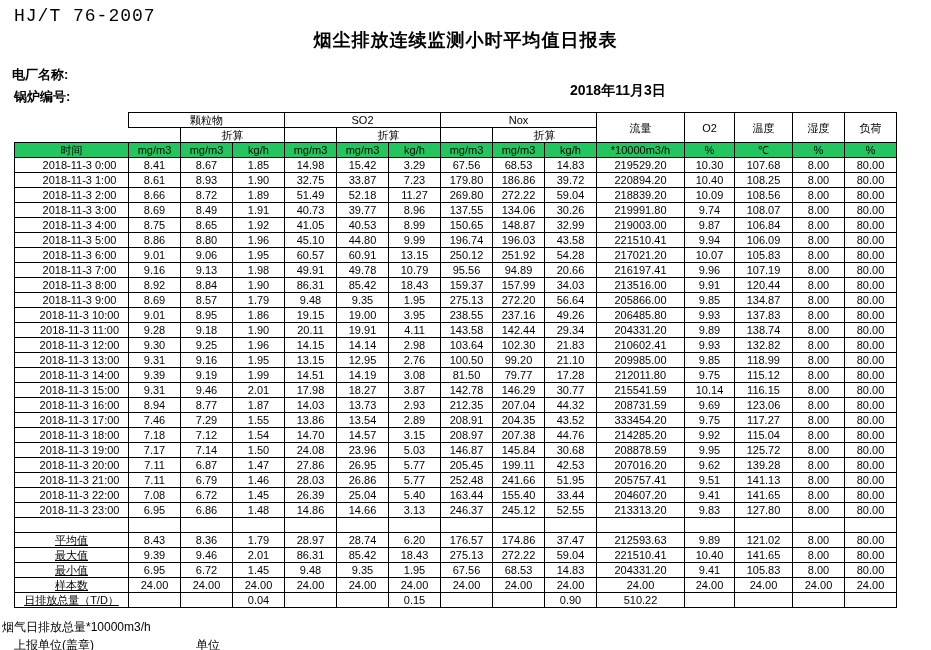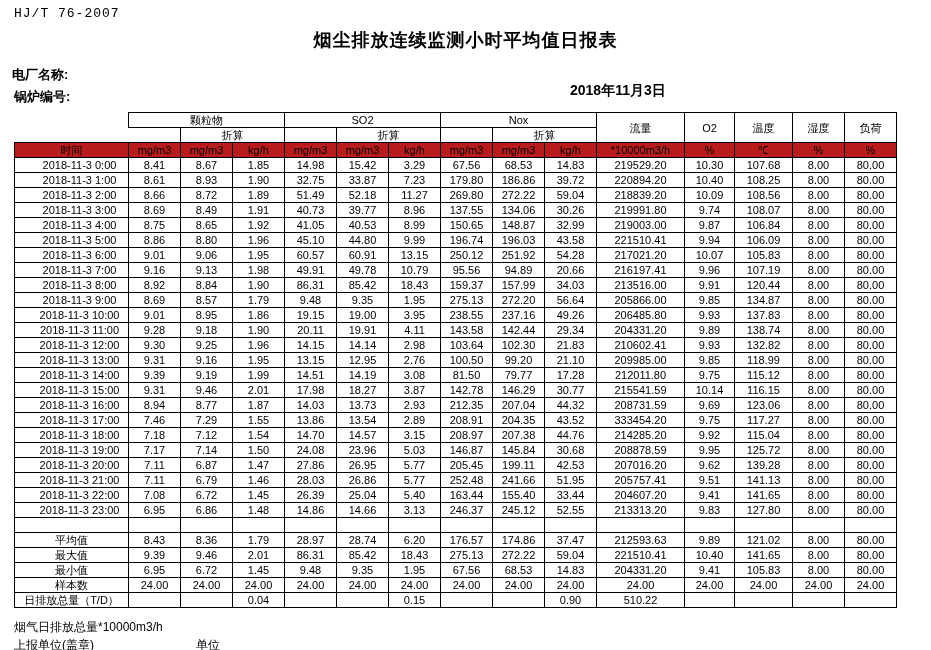--- a/index.html
+++ b/index.html
@@ -8,21 +8,21 @@
     background:#ffffff;
     font-family:"Liberation Sans", sans-serif;
     font-size:11px;
     color:#000;
     overflow:hidden;
   }
   .page{position:relative;width:931px;height:650px;}
   .std-no{
     position:absolute;left:14px;top:6px;
     font-family:"Liberation Mono", monospace;
-    font-size:13px;letter-spacing:1px;
+    font-size:18px;letter-spacing:1px;
   }
   .title{
     position:absolute;left:0;top:28px;width:931px;
     text-align:center;
     font-size:18px;font-weight:bold;
     letter-spacing:1px;
   }
   .fld{
     position:absolute;font-size:13px;font-weight:bold;
   }
@@ -38,32 +38,32 @@
     border:1px solid #000;
     font-size:11px;
     font-weight:normal;
     text-align:center;
     padding:0;
     height:14px;
     line-height:14px;
     overflow:hidden;
     white-space:nowrap;
   }
-  .unit-row td{background:#b91c1c;}
+  .unit-row td{background:#22c55e;}
   .hdr-time{background:#c8ecd4;}
   .data td{height:14px;}
   .data td.t{text-align:center;padding-left:16px;}
   .blank-row td{height:11px;border-left:1px solid #000;border-right:1px solid #000;}
-  .sum-label{text-align:center;}
+  .sum-label{text-align:center;text-decoration:underline;}
   .emit-row td{height:15px;margin-left:25px;}
   .noborder{border:none !important;}
   .footer{
     position:absolute;font-size:12px;
   }
-  .f1{left:14px;top:619px;}
+  .f1{left:2px;top:619px;}
   .f2{left:14px;top:637px;}
   .f3{left:196px;top:637px;}
 </style>
 </head>
 <body>
 
 <div class="page">
 
   <div class="std-no">HJ/T  76-2007</div>
   <div class="title">烟尘排放连续监测小时平均值日报表</div>

